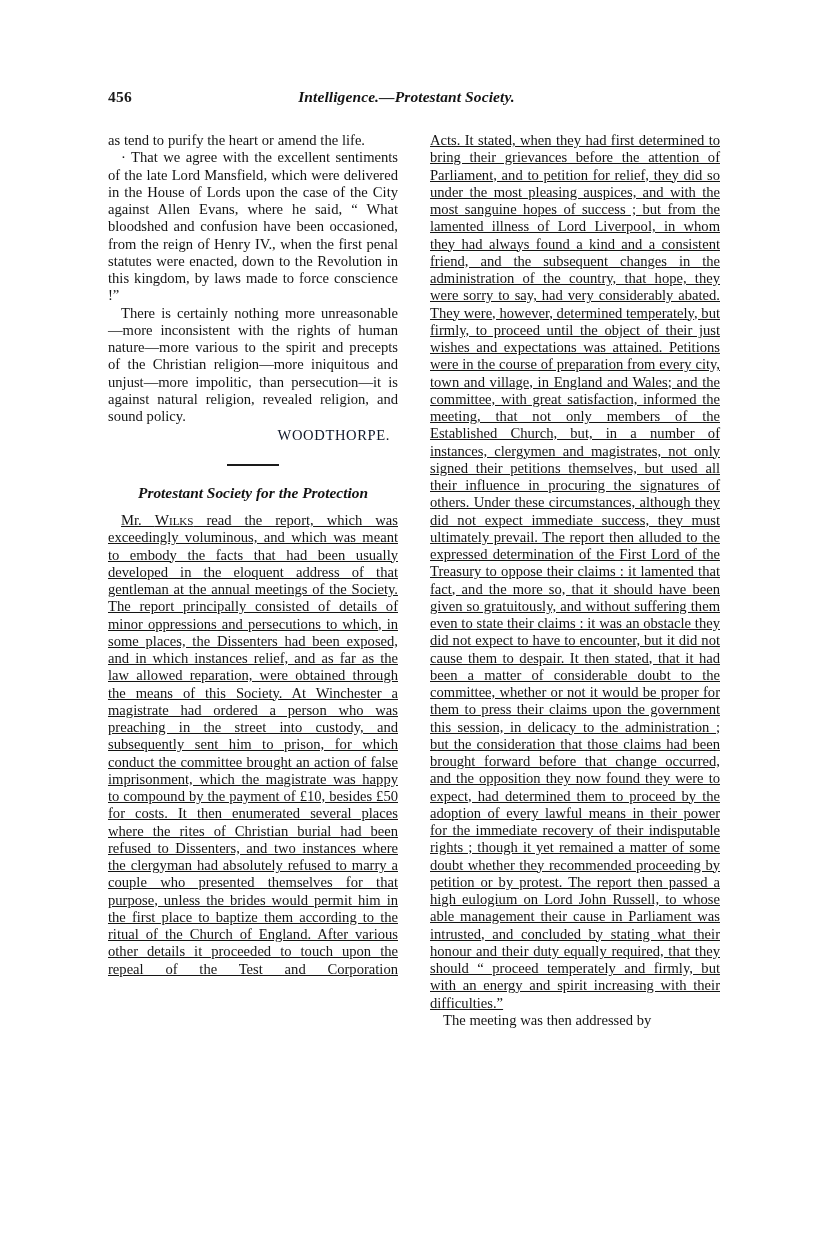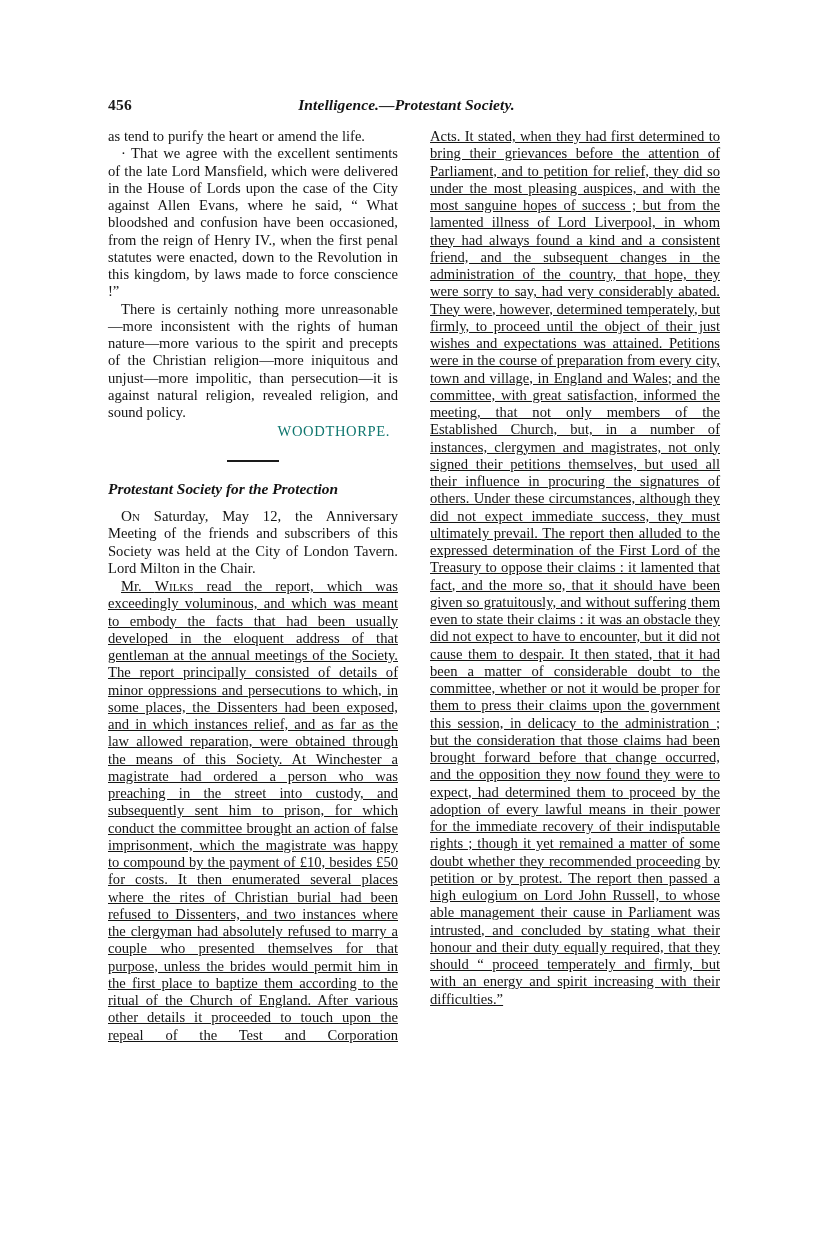--- a/index.html
+++ b/index.html
@@ -8,21 +8,21 @@
     background: #ffffff;
   }
   body {
     font-family: "Liberation Serif", "DejaVu Serif", serif;
     color: #111111;
   }
   #page {
     position: relative;
     width: 825px;
     height: 1105px;
-    margin: 8px auto;
+    margin: 0 auto;
     background: #ffffff;
     overflow: hidden;
   }
 
   
   .running-head {
     position: absolute;
     left: 0;
     top: 88px;
     width: 825px;
@@ -48,21 +48,21 @@
     font-size: 15.5px;
     letter-spacing: 0.1px;
     color: #141414;
     transform: translateX(-6px);
   }
 
   
   .columns {
     position: absolute;
     left: 108px;
-    top: 120px;
+    top: 132px;
     width: 612px;
     height: 1020px;
   }
   .col {
     position: absolute;
     top: 0;
     width: 290px;
   }
   .col-left  { left: 0; }
   .col-right { left: 322px; }
@@ -88,36 +88,37 @@
   .para.last-ragged {
     text-align-last: left;
   }
 
   .signature {
     margin: 2px 0 0 0;
     font-size: 14.6px;
     line-height: 17.25px;
     text-align: right;
     letter-spacing: 0.6px;
-    color: #0f766e;
+    color: #0f172a;
     padding-right: 8px;
   }
 
   .rule {
     width: 52px;
     height: 2.5px;
     background: #1a1a1a;
     margin: 19px auto 17px auto;
   }
 
   .section-title {
     margin: 0 0 9px 0;
     font-style: italic;
     font-size: 15.4px;
     line-height: 19px;
+    text-align: center;
     color: #141414;
   }
   .section-title .line2 { display: block; }
 
   .sc {
     font-variant: small-caps;
     font-size: 15.2px;
   }
 </style>
 </head>
@@ -141,27 +142,27 @@
       <p class="para indent last-ragged">There is certainly nothing more unreasonable—more inconsistent with the rights of human nature—more various to the spirit and precepts of the Christian religion—more iniquitous and unjust—more impolitic, than persecution—it is against natural religion, revealed religion, and sound policy.</p>
 
       <p class="signature">WOODTHORPE.</p>
 
       <div class="rule"></div>
 
       <h2 class="section-title">
         <span>Protestant Society for the Protection</span>
       </h2>
 
-      <p class="para indent last-ragged"><span class="sc">On</span><span> Saturday, May 12, the Anniversary Meeting of the friends and subscribers of this Society was held at the City of London Tavern. Lord Milton in the Chair.</span></p>
 
       <p class="para indent full-just"><span>Mr. </span><span class="sc">Wilks</span><span> read the report, which was exceedingly voluminous, and which was meant to embody the facts that had been usually developed in the eloquent address of that gentleman at the annual meetings of the Society. The report principally consisted of details of minor oppressions and persecutions to which, in some places, the Dissenters had been exposed, and in which instances relief, and as far as the law allowed reparation, were obtained through the means of this Society. At Winchester a magistrate had ordered a person who was preaching in the street into custody, and subsequently sent him to prison, for which conduct the committee brought an action of false imprisonment, which the magistrate was happy to compound by the payment of £10, besides £50 for costs. It then enumerated several places where the rites of Christian burial had been refused to Dissenters, and two instances where the clergyman had absolutely refused to marry a couple who presented themselves for that purpose, unless the brides would permit him in the first place to baptize them according to the ritual of the Church of England. After various other details it proceeded to touch upon the repeal of the Test and Corporation</span></p>
 
     </div>
 
     <div class="col col-right">
 
       <p class="para full-just">Acts. It stated, when they had first determined to bring their grievances before the attention of Parliament, and to petition for relief, they did so under the most pleasing auspices, and with the most sanguine hopes of success ; but from the lamented illness of Lord Liverpool, in whom they had always found a kind and a consistent friend, and the subsequent changes in the administration of the country, that hope, they were sorry to say, had very considerably abated. They were, however, determined temperately, but firmly, to proceed until the object of their just wishes and expectations was attained. Petitions were in the course of preparation from every city, town and village, in England and Wales; and the committee, with great satisfaction, informed the meeting, that not only members of the Established Church, but, in a number of instances, clergymen and magistrates, not only signed their petitions themselves, but used all their influence in procuring the signatures of others. Under these circumstances, although they did not expect immediate success, they must ultimately prevail. The report then alluded to the expressed determination of the First Lord of the Treasury to oppose their claims : it lamented that fact, and the more so, that it should have been given so gratuitously, and without suffering them even to state their claims : it was an obstacle they did not expect to have to encounter, but it did not cause them to despair. It then stated, that it had been a matter of considerable doubt to the committee, whether or not it would be proper for them to press their claims upon the government this session, in delicacy to the administration ; but the consideration that those claims had been brought forward before that change occurred, and the opposition they now found they were to expect, had determined them to proceed by the adoption of every lawful means in their power for the immediate recovery of their indisputable rights ; though it yet remained a matter of some doubt whether they recommended proceeding by petition or by protest. The report then passed a high eulogium on Lord John Russell, to whose able management their cause in Parliament was intrusted, and concluded by stating what their honour and their duty equally required, that they should “ proceed temperately and firmly, but with an energy and spirit increasing with their difficulties.”</p>
 
+      <p class="para indent last-ragged">The meeting was then addressed by</p>
 
     </div>
 
   </div>
 </div>
 
 </body></html>

